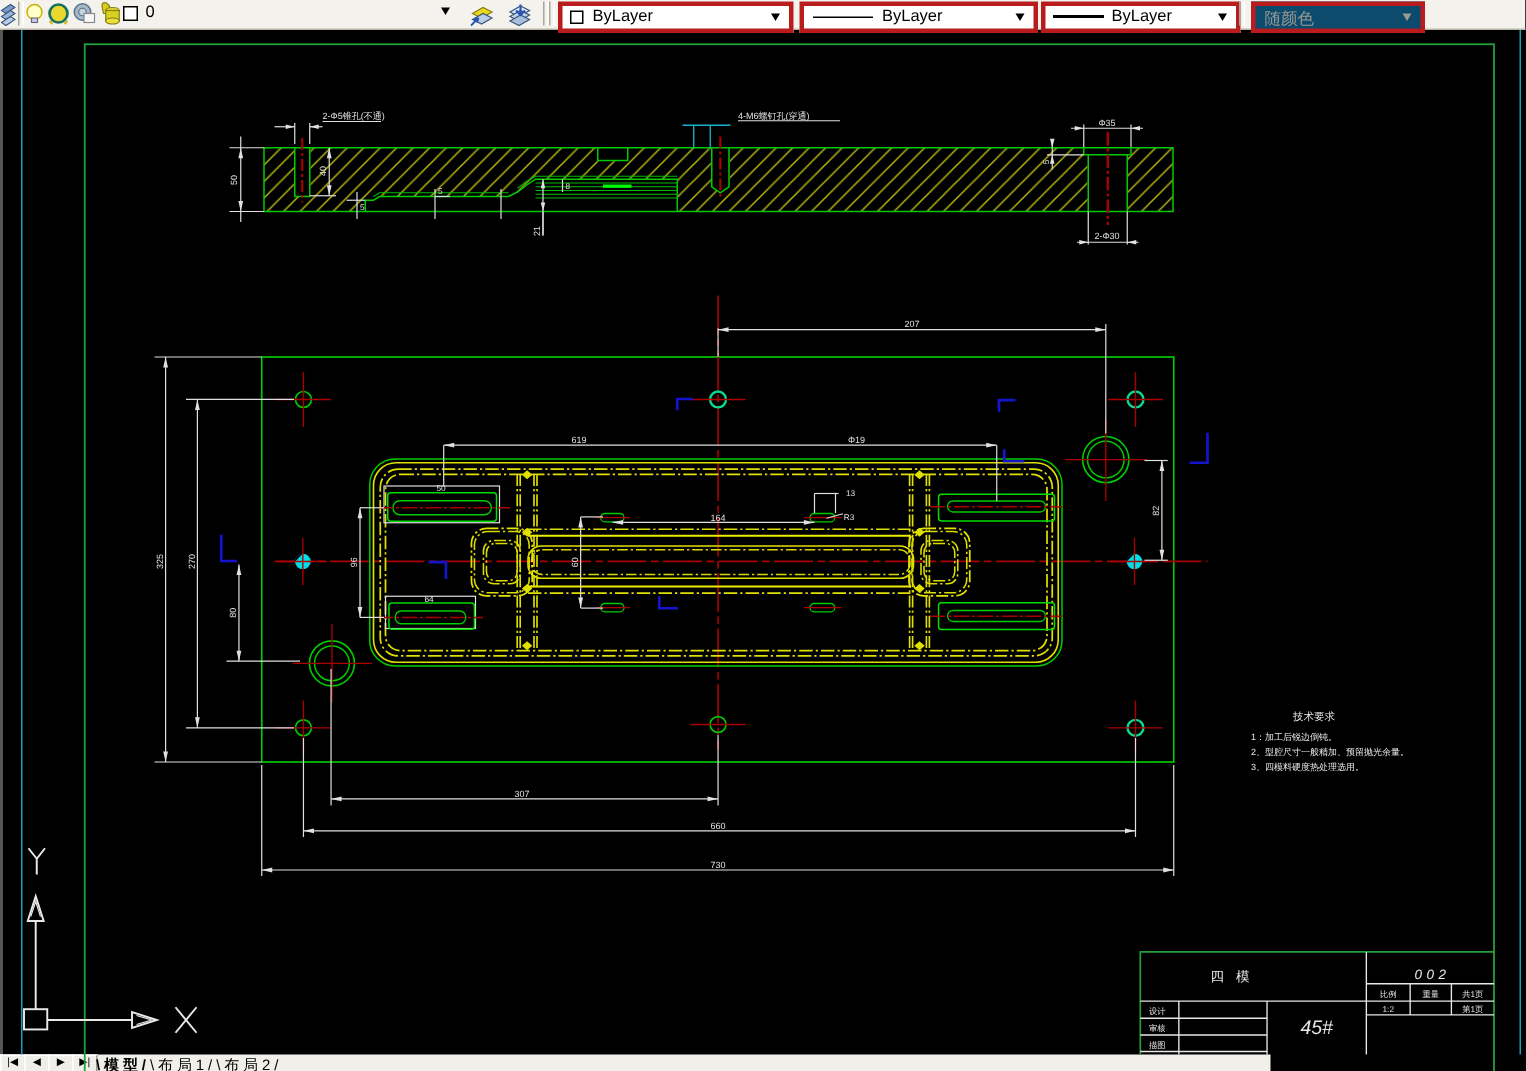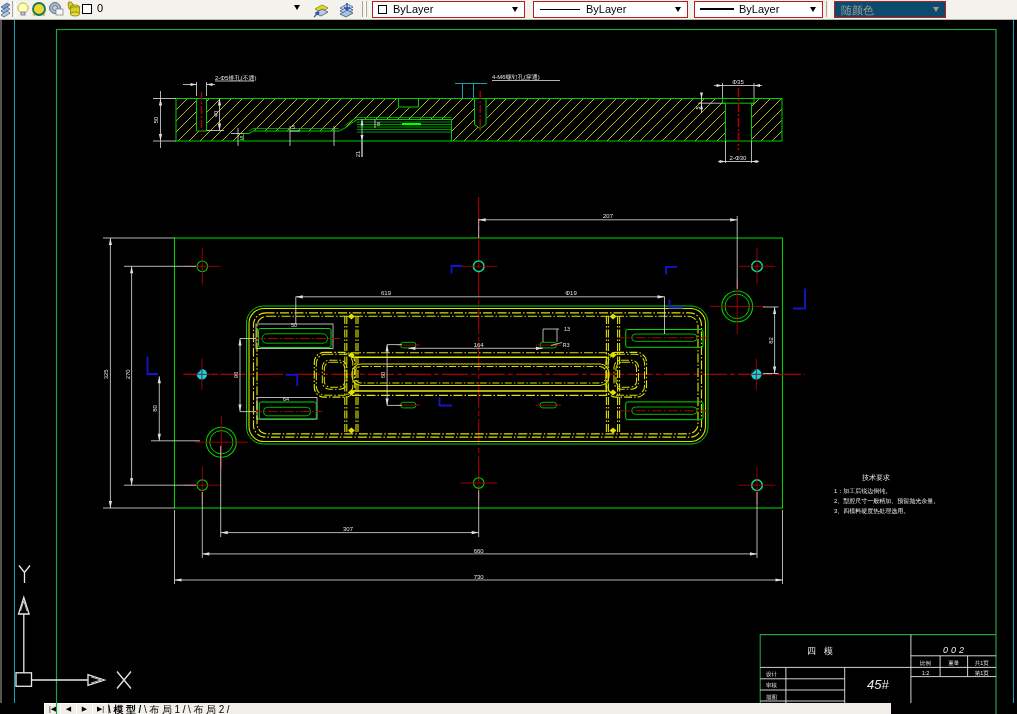--- a/index.html
+++ b/index.html
@@ -1,23 +1,23 @@
 <!DOCTYPE html>
 <html><head>
 <meta charset="utf-8">
 <style>
   html,body{margin:0;padding:0;background:#000;}
   #page{position:relative;width:1017px;height:714px;overflow:hidden;font-family:"Liberation Sans",sans-serif;}
   #toolbar{position:absolute;left:0;top:0;width:1017px;height:19px;background:#f4f2ed;border-bottom:1px solid #b8b5a9;}
   .tbi{position:absolute;top:0;}
-  .combo{position:absolute;top:1px;height:15px;background:#fff;border:1px solid #b91c1c;font-size:11px;color:#000;}
+  .combo{position:absolute;top:1px;height:15px;background:#fff;border:3px solid #b91c1c;font-size:11px;color:#000;}
   .arr{position:absolute;top:5px;width:0;height:0;border-left:3.5px solid transparent;border-right:3.5px solid transparent;border-top:5px solid #000;}
   .sep{position:absolute;top:1px;width:2px;height:16px;border-left:1px solid #a9a69a;border-right:1px solid #fff;}
   #canvas{position:absolute;left:0;top:19px;width:1017px;height:684px;background:#000;border-left:2px solid #555;border-top:1px solid #777;box-sizing:border-box;}
-  #tabbar{position:absolute;left:0;top:703px;width:847px;height:11px;background:#f0efe9;font-size:9px;color:#000;margin-left:44px;}
+  #tabbar{position:absolute;left:0;top:703px;width:847px;height:11px;background:#f0efe9;font-size:9px;color:#000;}
   .navbtn{position:absolute;top:0;width:15px;height:10px;background:#efeee8;border-top:1px solid #fff;border-left:1px solid #fff;border-right:1px solid #9a978b;text-align:center;line-height:10px;font-size:7px;padding:0;}
   svg{position:absolute;left:0;top:0;}
   svg text{font-family:"Liberation Sans",sans-serif;}
 </style>
 </head>
 <body>
 <div id="page">
 
 <div id="canvas"></div>
 

